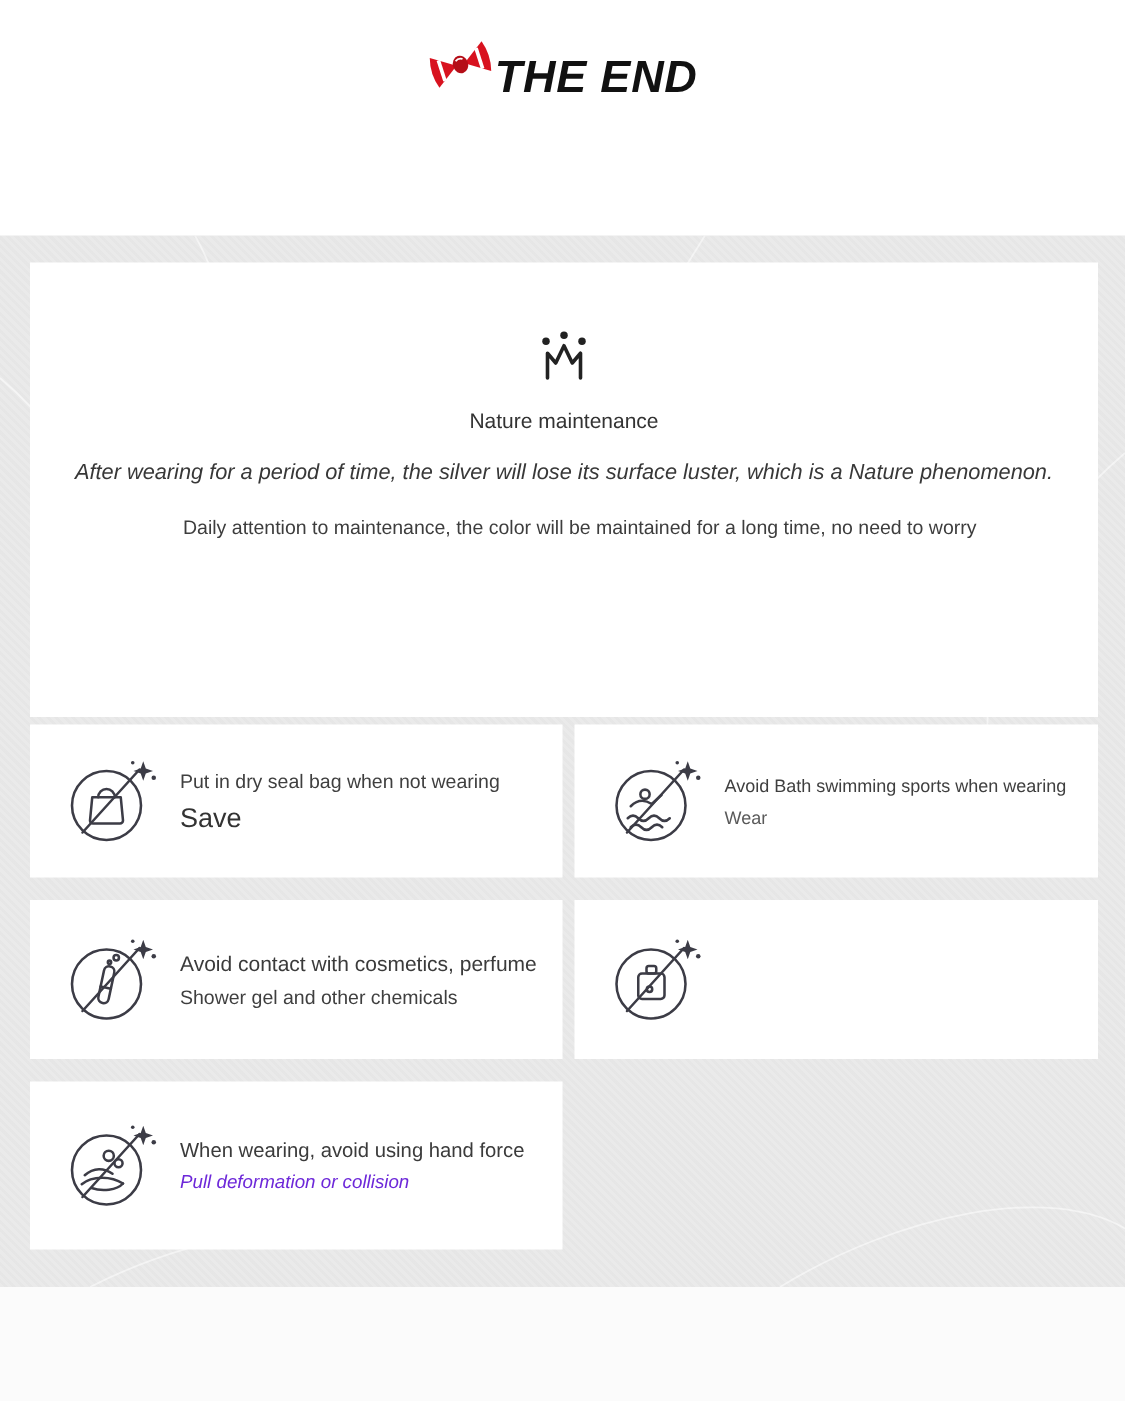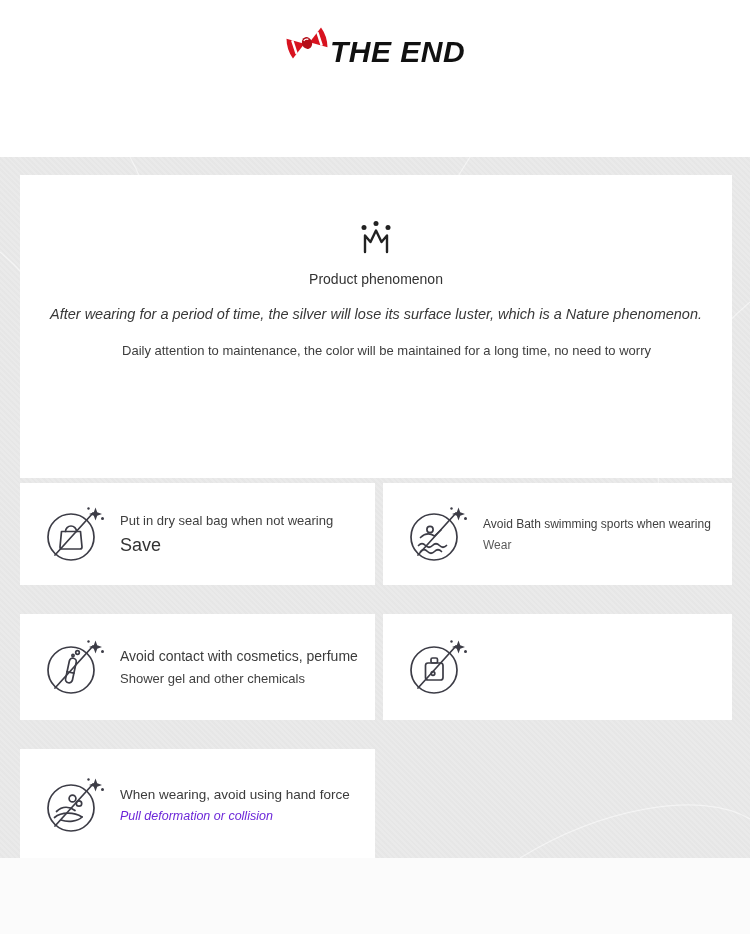--- a/index.html
+++ b/index.html
@@ -20,21 +20,21 @@
 
   
   .panel { position:relative; margin:18px 18px 0 20px; height:303px; background:#ffffff; text-align:center; padding-top:44px; }
   .crown { width:42px; height:36px; }
   .panel-title { margin-top:12px; font-size:14px; color:#333333; }
   .panel-p1 { margin-top:60px; font-size:13px; color:#3d3d3d; }
   .panel-p2 { margin-top:19px; font-size:14.5px; color:#383838;font-style:italic; }
   .panel-p3 { margin-top:21px; font-size:13px; color:#3d3d3d;margin-left:21px; }
 
   
-  .cards { position:relative; margin:5px 18px 0 20px; display:grid; grid-template-columns:355px 349px; grid-template-rows:102px 106px 112px; gap:29px 8px; }
+  .cards { position:relative; margin:5px 18px 0 20px; display:grid; grid-template-columns:355px 349px; grid-template-rows:102px 106px 112px; gap:15px 8px; }
   .card { background:#ffffff; display:flex; align-items:center; padding-left:24px; }
   .icon-badge { width:64px; height:60px; flex:0 0 auto; color:#3c3c46; }
   .icon-badge svg { width:100%; height:100%; stroke:#3c3c46; fill:none; stroke-width:1.7; stroke-linecap:round; stroke-linejoin:round; }
   .icon-badge .fillme { fill:#3c3c46; stroke:none; }
   .card-text { display:flex; flex-direction:column; margin-left:12px; padding-right:8px; }
   .l2 { margin-top:7px; }
   .t12  { font-size:12px;   color:#3f3f3f; }
   .t125 { font-size:12.5px; color:#6d28d9;font-style:italic; }
   .t13  { font-size:13px;   color:#3f3f3f; }
   .t135 { font-size:13.5px; color:#3b3b3b; }
@@ -77,21 +77,21 @@
 
     <div class="panel">
       <svg class="crown" viewBox="0 0 40 36">
         <g fill="#222222">
           <circle cx="8" cy="8.5" r="2.5"></circle>
           <circle cx="20" cy="4.5" r="2.5"></circle>
           <circle cx="32" cy="8.5" r="2.5"></circle>
         </g>
         <path d="M9 33 V16.5 L14.5 23 L20 11.5 L25.5 23 L31 16.5 V33" fill="none" stroke="#222222" stroke-width="2.4" stroke-linecap="round" stroke-linejoin="round"></path>
       </svg>
-      <div class="panel-title">Product phenomenon</div>
+      <div class="panel-title">Nature maintenance</div>
       <div class="panel-p2">After wearing for a period of time, the silver will lose its surface luster, which is a Nature phenomenon.</div>
       <div class="panel-p3">Daily attention to maintenance, the color will be maintained for a long time, no need to worry</div>
     </div>
 
     <div class="cards">
 
       <div class="card">
         <span class="icon-badge">
           <svg viewBox="0 0 64 60">
             <circle cx="27" cy="33" r="23"></circle>

